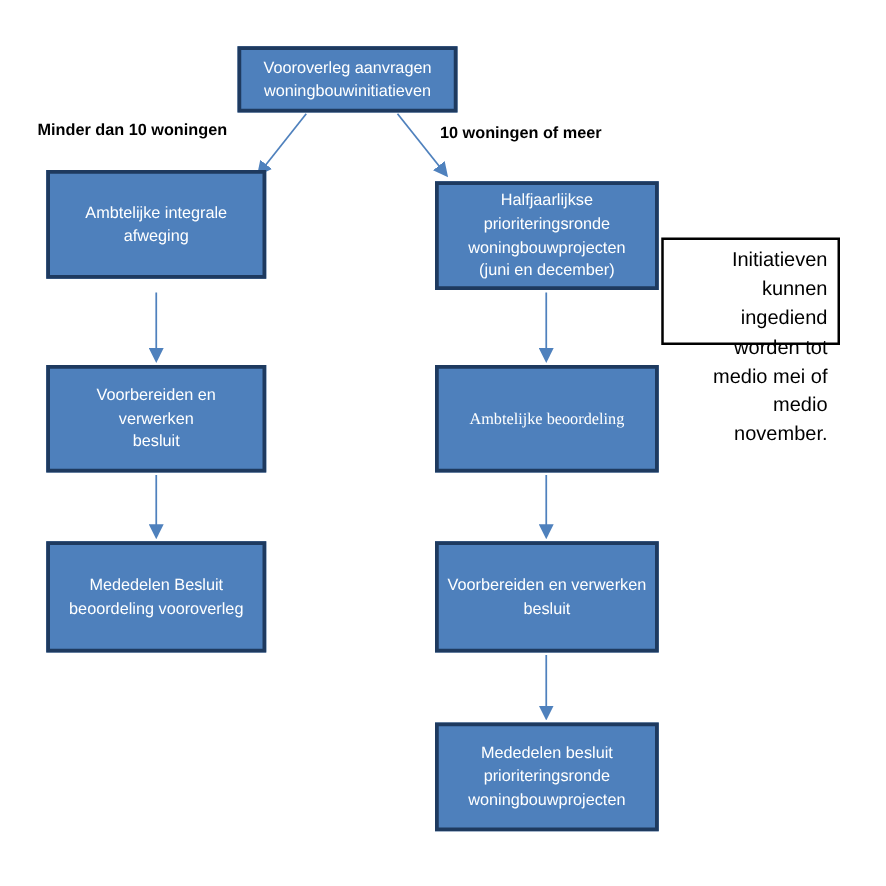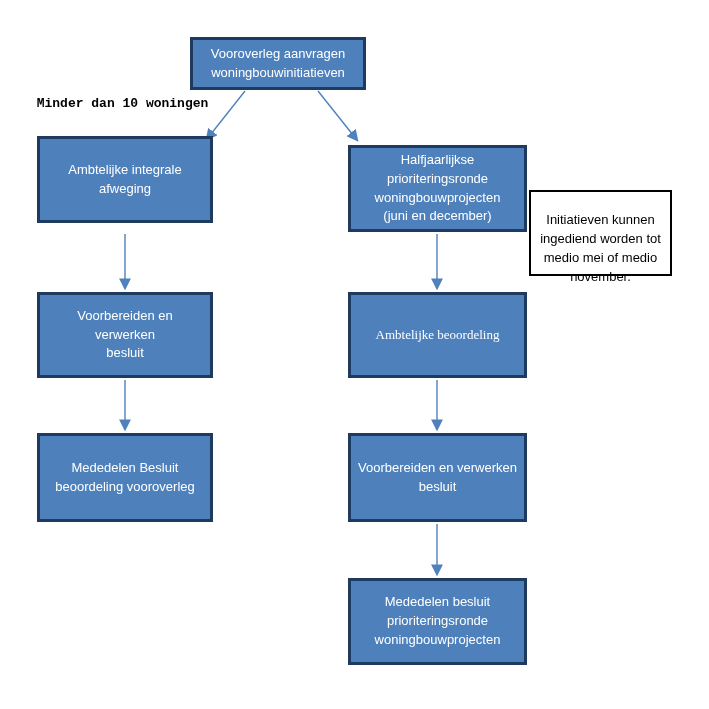--- a/index.html
+++ b/index.html
@@ -56,39 +56,37 @@
   #node-l2    { left: 37px;  top: 292px; width: 176px; height: 86px; }
   #node-r2    { left: 348px; top: 292px; width: 179px; height: 86px; font-family: Liberation Serif, serif; }
   #node-l3    { left: 37px;  top: 433px; width: 176px; height: 89px; }
   #node-r3    { left: 348px; top: 433px; width: 179px; height: 89px; }
   #node-r4    { left: 348px; top: 578px; width: 179px; height: 87px; }
   .branch-label {
     position: absolute;
     color: var(--label-text);
     font-weight: bold;
     font-size: 13px;
-    text-align: center;
     white-space: nowrap;
-    font-family: Liberation Mono, monospace;
   }
   #label-left  { left: 30px;  top: 96px; width: 185px; }
   #label-right { left: 352px; top: 98px; width: 135px; }
   #note {
     position: absolute;
     left: 529px; top: 190px;
     width: 143px; height: 86px;
     box-sizing: border-box;
     background: var(--note-bg);
     border: 2px solid var(--note-border);
     color: #000;
-    font-size: 13px;
+    font-size: 16px;
     line-height: 1.45;
-    padding: 19px 8px;
+    padding: 5px 8px;
     white-space: pre-line;
-    text-align: center;
+    text-align: right;
   }
 </style>
 </head>
 <body>
 
 <div id="canvas">
 
   <svg id="arrows" viewBox="0 0 709 709" xmlns="http://www.w3.org/2000/svg">
     <defs>
       <marker id="ah" viewBox="0 0 10 10" refX="8" refY="5" markerWidth="8.5" markerHeight="8.5" orient="auto-start-reverse">
@@ -101,20 +99,21 @@
     <line x1="125" y1="380" x2="125" y2="429" marker-end="url(#ah)"></line>
     <line x1="437" y1="234" x2="437" y2="288" marker-end="url(#ah)"></line>
     <line x1="437" y1="380" x2="437" y2="429" marker-end="url(#ah)"></line>
     <line x1="437" y1="524" x2="437" y2="574" marker-end="url(#ah)"></line>
   </svg>
 
   <div class="node" id="node-start">Vooroverleg aanvragen
 woningbouwinitiatieven</div>
 
   <div class="branch-label" id="label-left">Minder dan 10 woningen</div>
+  <div class="branch-label" id="label-right">10 woningen of meer</div>
 
   <div class="node" id="node-l1">Ambtelijke integrale
 afweging</div>
   <div class="node" id="node-r1">Halfjaarlijkse
 prioriteringsronde
 woningbouwprojecten
 (juni en december)</div>
 
   <div id="note">Initiatieven kunnen
 ingediend worden tot

